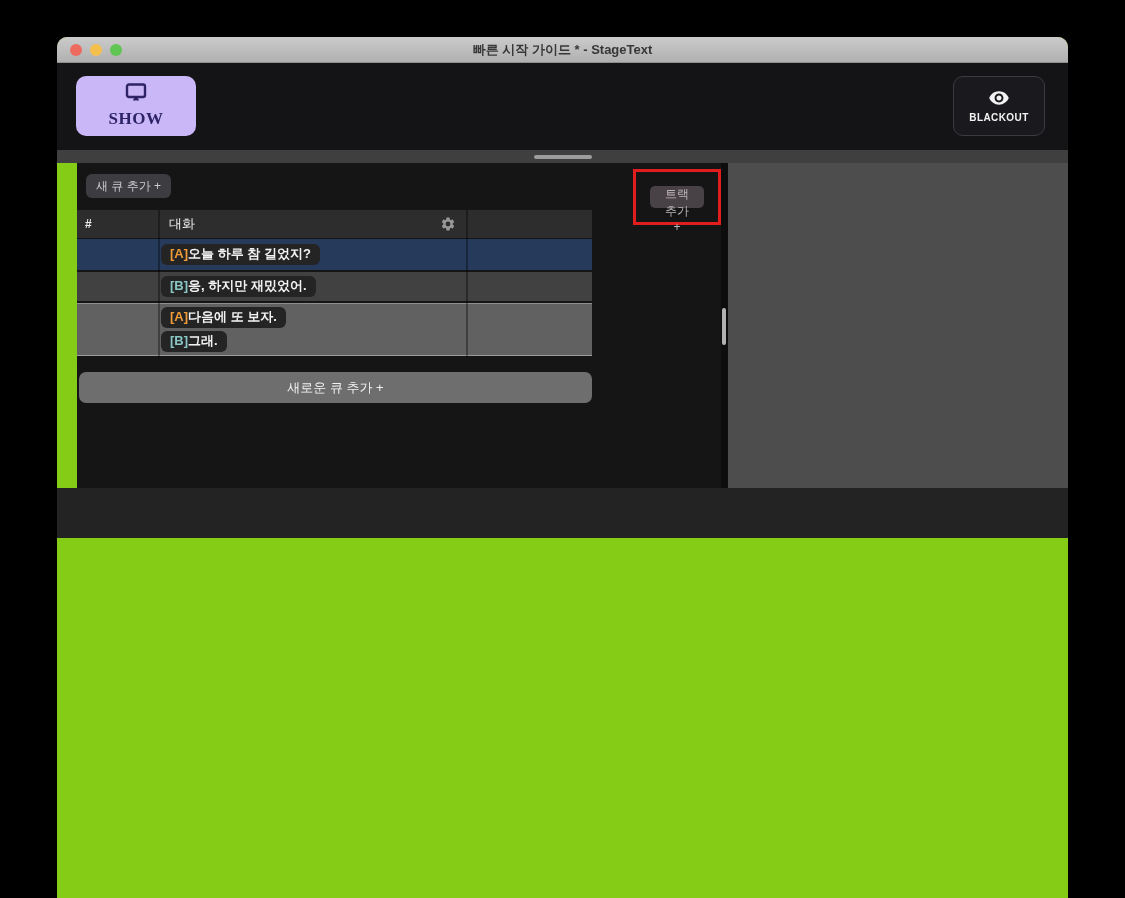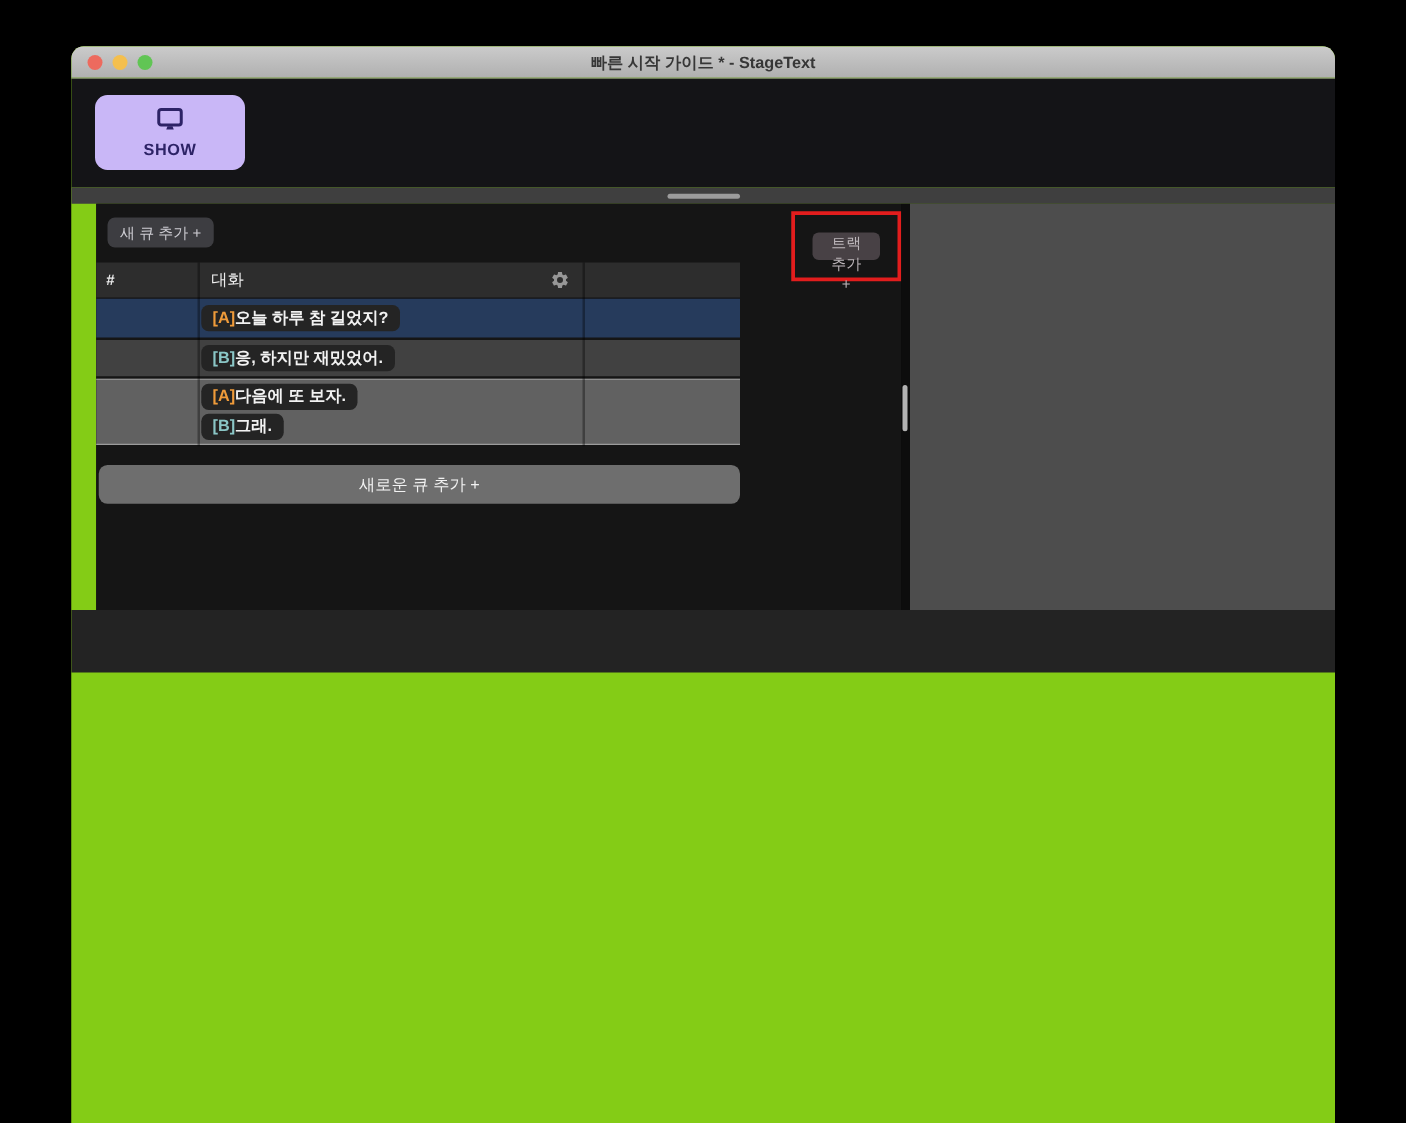--- a/index.html
+++ b/index.html
@@ -19,21 +19,21 @@
   .light.yellow { background:#f4bf4e; }
   .light.green { background:#61c554; }
   .title { font-size:13px; font-weight:bold; color:#373737; }
 
   
   .toolbar { height:87px; background:#141417; position:relative; }
   .show-btn { position:absolute; left:19px; top:13px; width:120px; height:60px;
               background:#c9b7f7; border:none; border-radius:10px; cursor:pointer;
               display:flex; flex-direction:column; align-items:center; justify-content:center;
               gap:3px; color:#2d2366; }
-  .show-btn .lbl { font-size:13px; font-weight:bold; letter-spacing:.5px; font-family:Liberation Sans, sans-serif; }
+  .show-btn .lbl { font-size:17px; font-weight:bold; letter-spacing:.5px; font-family:Liberation Serif, serif; }
   .blackout-btn { position:absolute; right:23px; top:13px; width:92px; height:60px;
               background:#1a1a1e; border:1px solid #3b3b40; border-radius:10px; cursor:pointer;
               display:flex; flex-direction:column; align-items:center; justify-content:center;
               gap:3px; color:#f2f2f2; }
   .blackout-btn .lbl { font-size:10px; font-weight:bold; letter-spacing:.4px; font-family:"Liberation Sans", sans-serif; }
 
   
   .preview-section { height:287px; background:#232323; position:relative; }
   .screen { position:absolute; left:253px; top:5px; width:505px; height:276px;
             background:#000; display:flex; align-items:center; }
@@ -111,20 +111,28 @@
   <div class="toolbar">
     <button class="show-btn">
       <span>
         <svg width="24" height="20" viewBox="0 0 24 20" fill="none">
           <rect x="3" y="1.5" width="18" height="12.5" rx="2" stroke="#2d2366" stroke-width="2.4"></rect>
           <path d="M9 17.5 L15 17.5 L14 15 L10 15 Z" fill="#2d2366"></path>
         </svg>
       </span>
       <span class="lbl">SHOW</span>
     </button>
+    <button class="blackout-btn">
+      <span>
+        <svg width="22" height="16" viewBox="0 0 24 18" fill="#f2f2f2">
+          <path d="M12 1.5C7 1.5 2.9 4.6 1 9c1.9 4.4 6 7.5 11 7.5S21.1 13.4 23 9C21.1 4.6 17 1.5 12 1.5zm0 12.5c-2.8 0-5-2.2-5-5s2.2-5 5-5 5 2.2 5 5-2.2 5-5 5zm0-7.8c-1.6 0-2.8 1.3-2.8 2.8S10.4 11.8 12 11.8 14.8 10.6 14.8 9 13.6 6.2 12 6.2z"></path>
+        </svg>
+      </span>
+      <span class="lbl">BLACKOUT</span>
+    </button>
   </div>
 
 
   <div class="divider-strip">
     <div class="drag-handle"></div>
   </div>
 
   <div class="bottom">
 
     <div class="left-pane">

